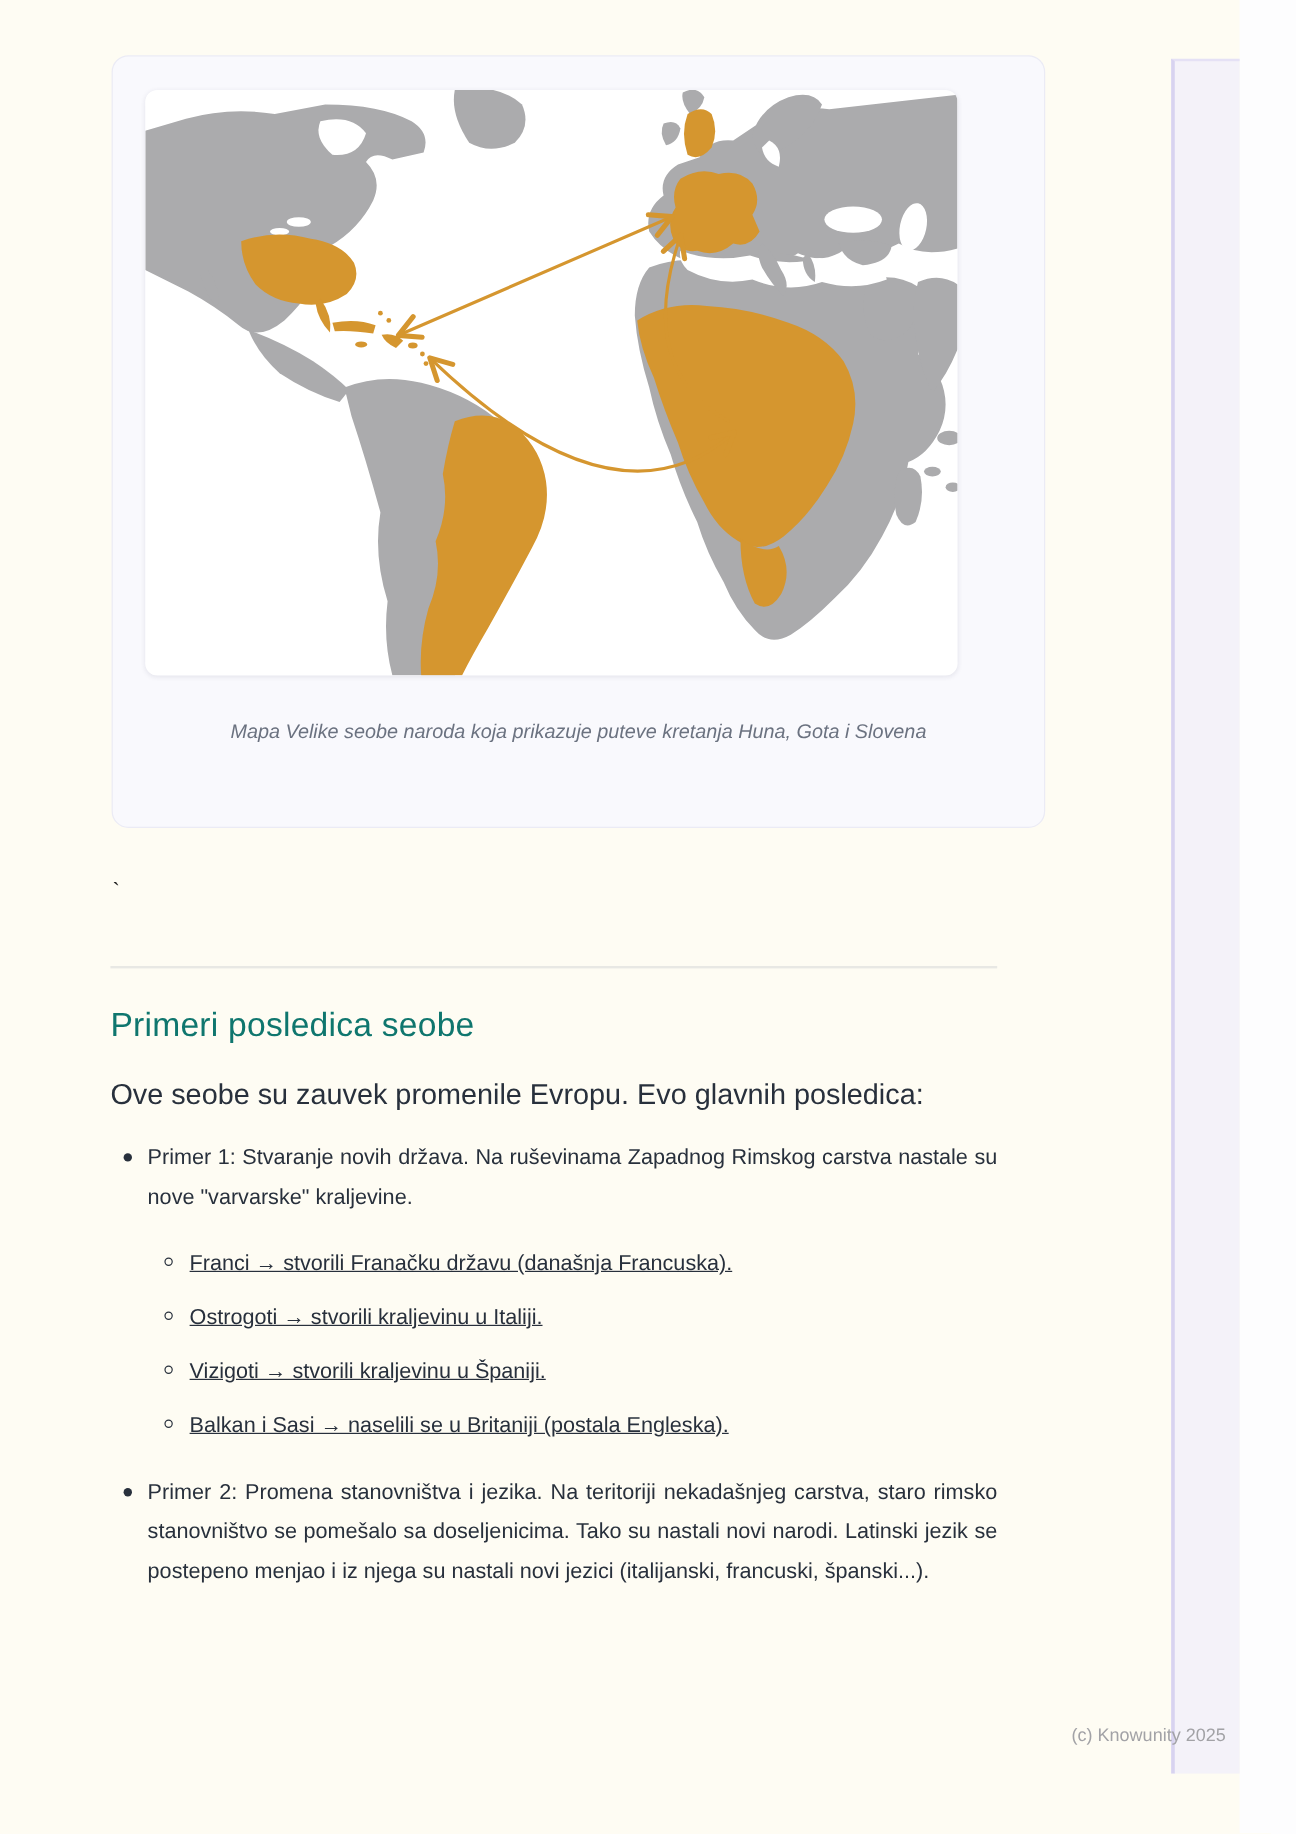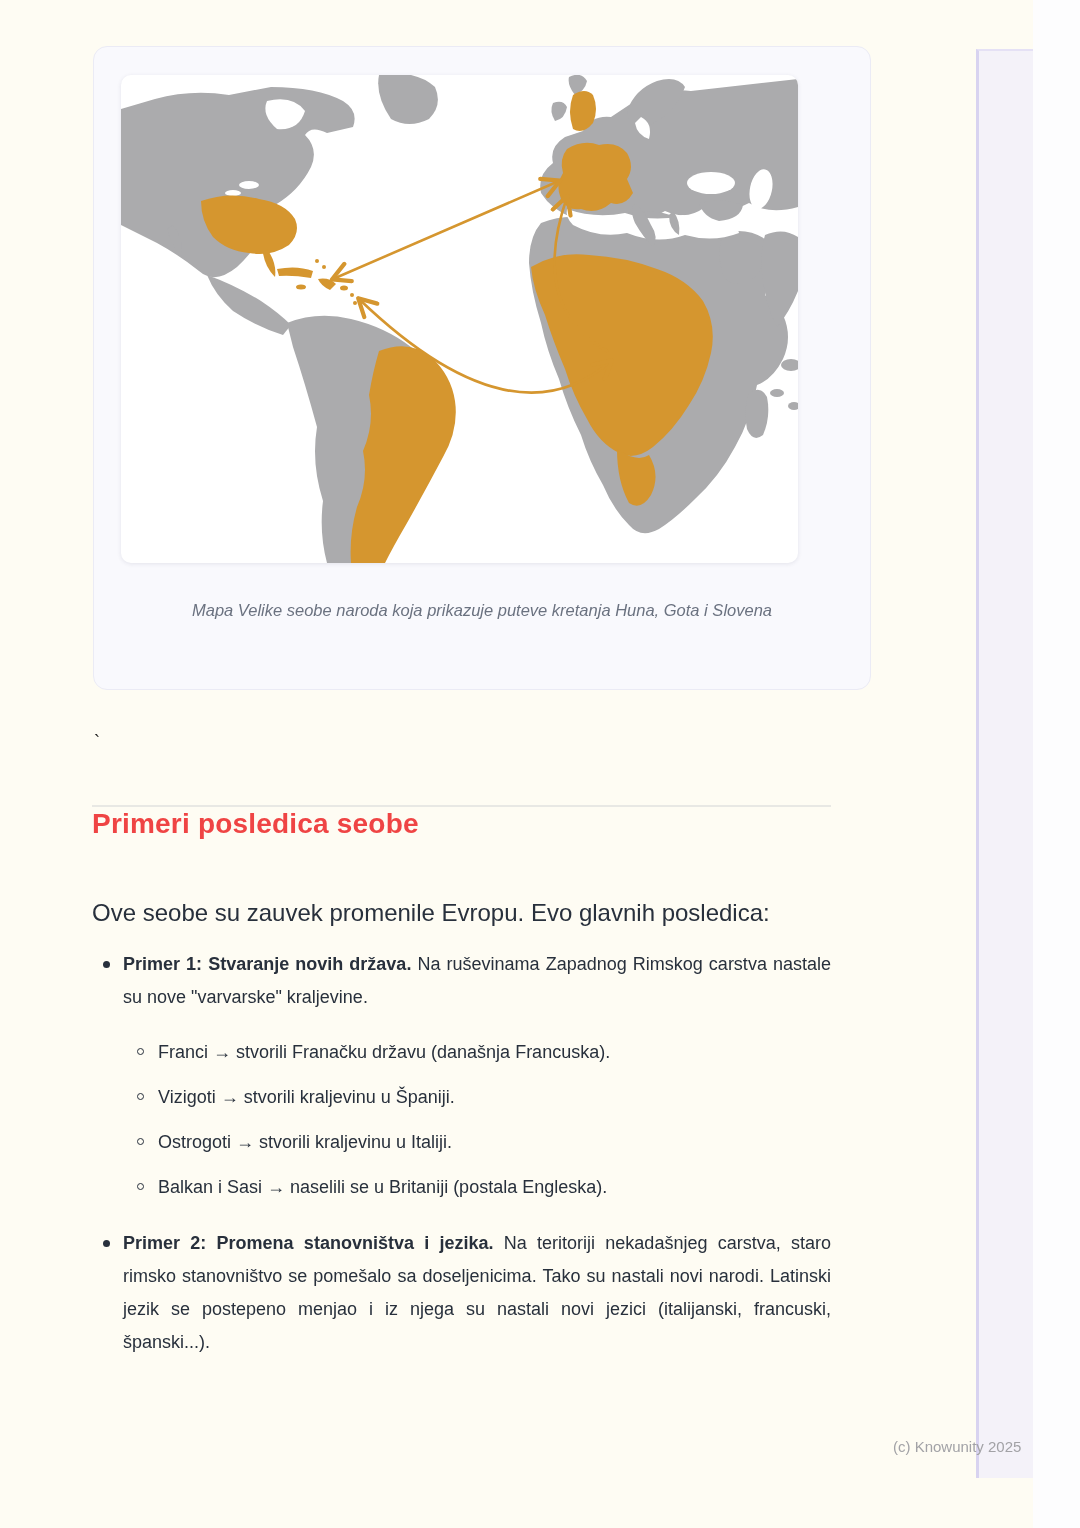--- a/index.html
+++ b/index.html
@@ -25,38 +25,38 @@
   }
   .map svg{display:block;width:100%;height:100%;}
   figcaption{
     position:absolute;top:546px;left:0;right:0;
     text-align:center;font-style:italic;font-size:16.5px;line-height:34px;color:#6b7280;
     padding:0 55px;
   }
   .stray{position:absolute;left:94px;top:732px;font-size:18px;color:#222;}
   .divider{position:absolute;left:92px;top:805px;width:739px;height:2px;background:#e8e8e4;border:0;margin:0;}
   .heading{
-    position:absolute;left:92px;top:808px;width:739px;margin:0;
-    font-size:28px;font-weight:700;color:#ef4444;letter-spacing:.2px;
+    position:absolute;left:92px;top:838px;width:739px;margin:0;
+    font-size:28px;font-weight:400;color:#0f766e;letter-spacing:.2px;
   }
   .intro{position:absolute;left:92px;top:896px;width:739px;margin:0;font-size:24px;line-height:33px;}
   .blist{
     position:absolute;left:92px;top:948px;width:739px;margin:0;padding:0;list-style:none;
   }
   .blist > li{
     position:relative;padding-left:31px;margin-bottom:23px;
     font-size:18px;line-height:33px;text-align:justify;
   }
   .blist > li::before{
     content:"";position:absolute;left:11px;top:13px;width:7px;height:7px;border-radius:50%;background:#28303c;
   }
-  .b{font-weight:700;}
+  .b{font-weight:400;}
   .sub{list-style:none;margin:22px 0 0 14px;padding:0;}
   .sub > li{
-    position:relative;padding-left:21px;margin-bottom:12px;text-align:left;
+    position:relative;padding-left:21px;margin-bottom:12px;text-align:left;text-decoration:underline;
   }
   .sub > li::before{
     content:"";position:absolute;left:0;top:12px;width:7px;height:7px;border-radius:50%;
     background:transparent;border:1.6px solid #28303c;box-sizing:border-box;
   }
   .watermark{
     position:absolute;left:893px;top:1438px;width:160px;z-index:2;
     font-size:15px;color:#a2a2a6;
   }
 </style>
@@ -145,22 +145,22 @@
 <h2 class="heading">Primeri posledica seobe</h2>
 
 <p class="intro">Ove seobe su zauvek promenile Evropu. Evo glavnih posledica:</p>
 
 <ul class="blist">
   <li>
     <span class="b">Primer 1: Stvaranje novih država.</span>
     <span>Na ruševinama Zapadnog Rimskog carstva nastale su nove "varvarske" kraljevine.</span>
     <ul class="sub">
       <li>Franci → stvorili Franačku državu (današnja Francuska).</li>
+      <li>Ostrogoti → stvorili kraljevinu u Italiji.</li>
       <li>Vizigoti → stvorili kraljevinu u Španiji.</li>
-      <li>Ostrogoti → stvorili kraljevinu u Italiji.</li>
       <li>Balkan i Sasi → naselili se u Britaniji (postala Engleska).</li>
     </ul>
   </li>
   <li>
     <span class="b">Primer 2: Promena stanovništva i jezika.</span>
     <span>Na teritoriji nekadašnjeg carstva, staro rimsko stanovništvo se pomešalo sa doseljenicima. Tako su nastali novi narodi. Latinski jezik se postepeno menjao i iz njega su nastali novi jezici (italijanski, francuski, španski...).</span>
   </li>
 </ul>
 
 <div class="watermark">(c) Knowunity 2025</div>

